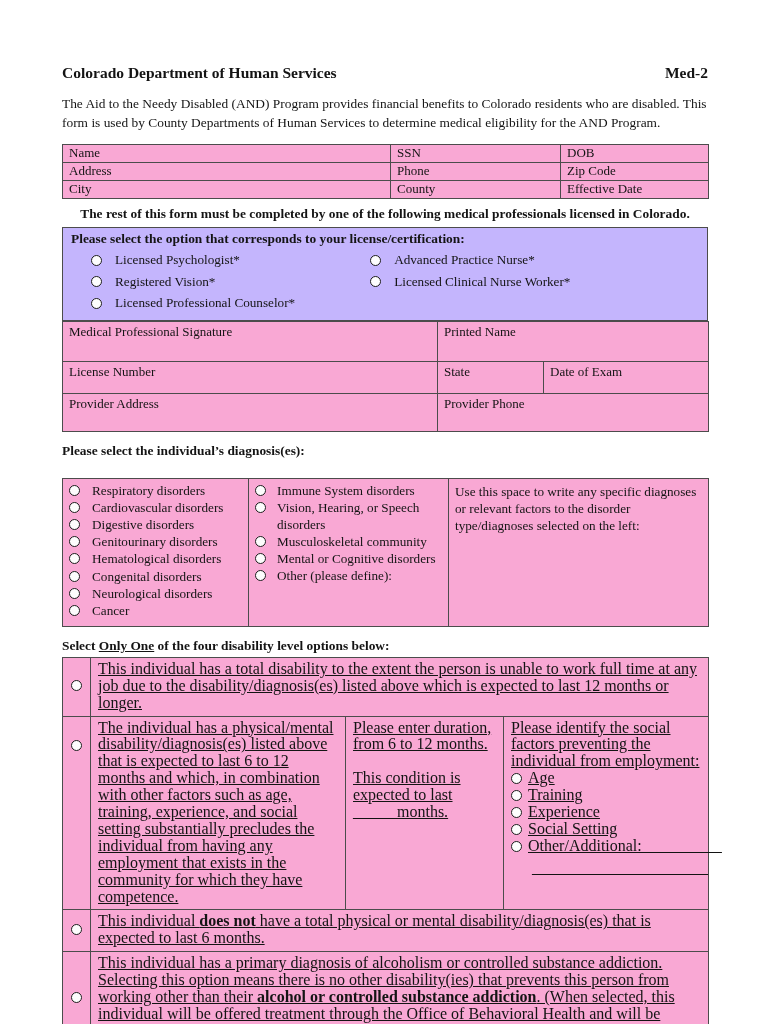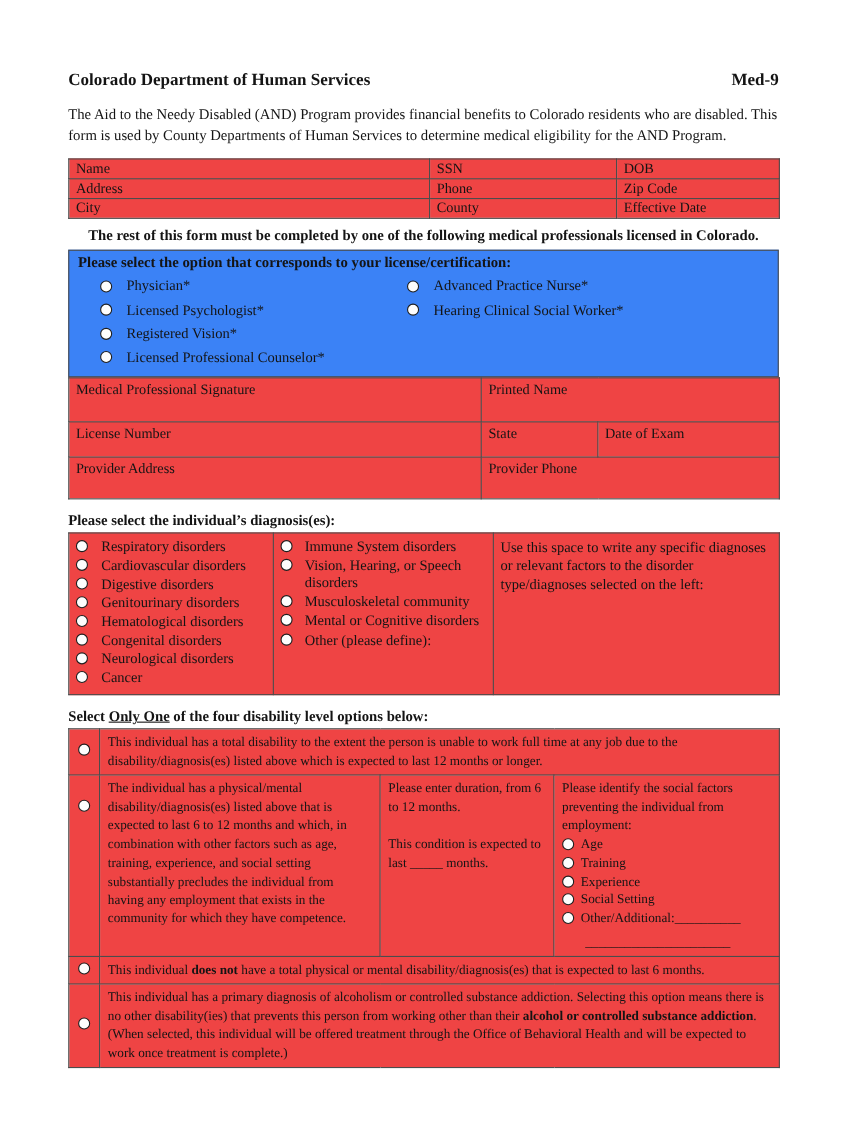--- a/index.html
+++ b/index.html
@@ -15,31 +15,31 @@
 
   
   .header-row { display:flex; justify-content:space-between; align-items:baseline; }
   .doc-title { font-size:15.5px; font-weight:bold; }
   .form-code { font-size:15.5px; font-weight:bold; }
 
   .intro { margin-top:13px; font-size:13.4px; line-height:1.4; }
 
   
   table { border-collapse:collapse; width:100%; table-layout:fixed; }
-  td { border:1.4px solid #4c4c4c; background:#ef4444; font-size:13px; vertical-align:top; }
+  td { border:1.4px solid #4c4c4c; background:#f9a8d4; font-size:13px; vertical-align:top; }
 
   
   .applicant-table { margin-top:11px; }
   .applicant-table td { padding:0px 6px 1px 6px; height:18px; }
 
   .notice { margin-top:7px; font-size:13.4px; font-weight:bold; text-align:center; }
 
   
   .license-box {
-    margin-top:5px; border:1.5px solid #4c4c4c; background:#3b82f6;
+    margin-top:5px; border:1.5px solid #4c4c4c; background:#c4b5fd;
     padding:3px 8px 6px 8px;
   }
   .license-heading { font-size:13.4px; font-weight:bold; }
   .license-grid { display:flex; margin-top:3px; }
   .license-col { display:flex; flex-direction:column; }
   .license-col.left  { width:47%; padding-left:20px; }
   .license-col.right { width:53%; padding-left:4px; }
   .option-row { display:flex; align-items:center; height:21.5px; font-size:13.2px; }
   .option-row .radio { margin-right:13px; }
   .specialty-row { display:flex; align-items:center; height:21.5px; font-size:13.2px; }
@@ -52,47 +52,47 @@
   
   .provider-table { margin-top:0; }
   .provider-table td { padding:2px 6px; }
   .row-sig td { height:40px; }
   .row-lic td { height:32px; }
   .row-addr td { height:38px; }
 
   .section-heading { margin-top:11px; font-size:13.4px; font-weight:bold; }
 
   
-  .diagnosis-table { margin-top:3px; }
+  .diagnosis-table { margin-top:19px; }
   .diagnosis-table td { padding:4px 6px 6px 6px; }
   .diag-item { display:flex; font-size:13.2px; line-height:16.6px; margin-bottom:0.5px; }
   .diag-item .radio { margin-top:2px; margin-right:12px; }
   .diag-col2 .diag-item .radio { margin-right:11px; }
   .diag-notes { font-size:13.2px; line-height:16.8px; padding-top:1px; }
 
   .underline { text-decoration:underline; }
 
   
   .disability-table { margin-top:3px; }
-  .disability-table td { padding:3px 7px 4px 7px; font-size:12px; line-height:16.9px; }
+  .disability-table td { padding:3px 7px 4px 7px; font-size:16px; line-height:16.9px;text-decoration:underline; }
   .disability-table td.radio-cell { text-align:center; vertical-align:middle; padding:0; }
   .disability-table td.radio-cell.top { vertical-align:top; padding-top:21px; }
   .duration-cell p { margin-bottom:17px; }
   .social-item { display:flex; align-items:center; height:16.9px; }
   .social-item .radio { margin-right:6px; }
   .social-extra { margin-left:21px; margin-top:5px; }
 </style>
 </head>
 <body>
 
 <div class="sheet">
 
   <div class="header-row">
     <div class="doc-title">Colorado Department of Human Services</div>
-    <div class="form-code">Med-9</div>
+    <div class="form-code">Med-2</div>
   </div>
 
   <p class="intro">The Aid to the Needy Disabled (AND) Program provides financial benefits to Colorado residents who are disabled. This form is used by County Departments of Human Services to determine medical eligibility for the AND Program.</p>
 
   <table class="applicant-table">
     <colgroup>
         <col style="width:328px">
         <col style="width:170px">
         <col style="width:148px">
       </colgroup>
@@ -116,43 +116,39 @@
     </table>
 
   <div class="notice">The rest of this form must be completed by one of the following medical professionals licensed in Colorado.</div>
 
   <div class="license-box">
     <div class="license-heading">Please select the option that corresponds to your license/certification:</div>
     <div class="license-grid">
       <div class="license-col left">
         <div class="option-row">
           <span class="radio"></span>
-          <span>Physician*</span>
-        </div>
-        <div class="option-row">
-          <span class="radio"></span>
           <span>Licensed Psychologist*</span>
         </div>
         <div class="option-row">
           <span class="radio"></span>
           <span>Registered Vision*</span>
         </div>
         <div class="option-row">
           <span class="radio"></span>
           <span>Licensed Professional Counselor*</span>
         </div>
       </div>
       <div class="license-col right">
         <div class="option-row">
           <span class="radio"></span>
           <span>Advanced Practice Nurse*</span>
         </div>
         <div class="option-row">
           <span class="radio"></span>
-          <span>Hearing Clinical Social Worker*</span>
+          <span>Licensed Clinical Nurse Worker*</span>
         </div>
       </div>
     </div>
   </div>
 
   <table class="provider-table">
     <colgroup>
         <col style="width:375px">
         <col style="width:106px">
         <col style="width:165px">

